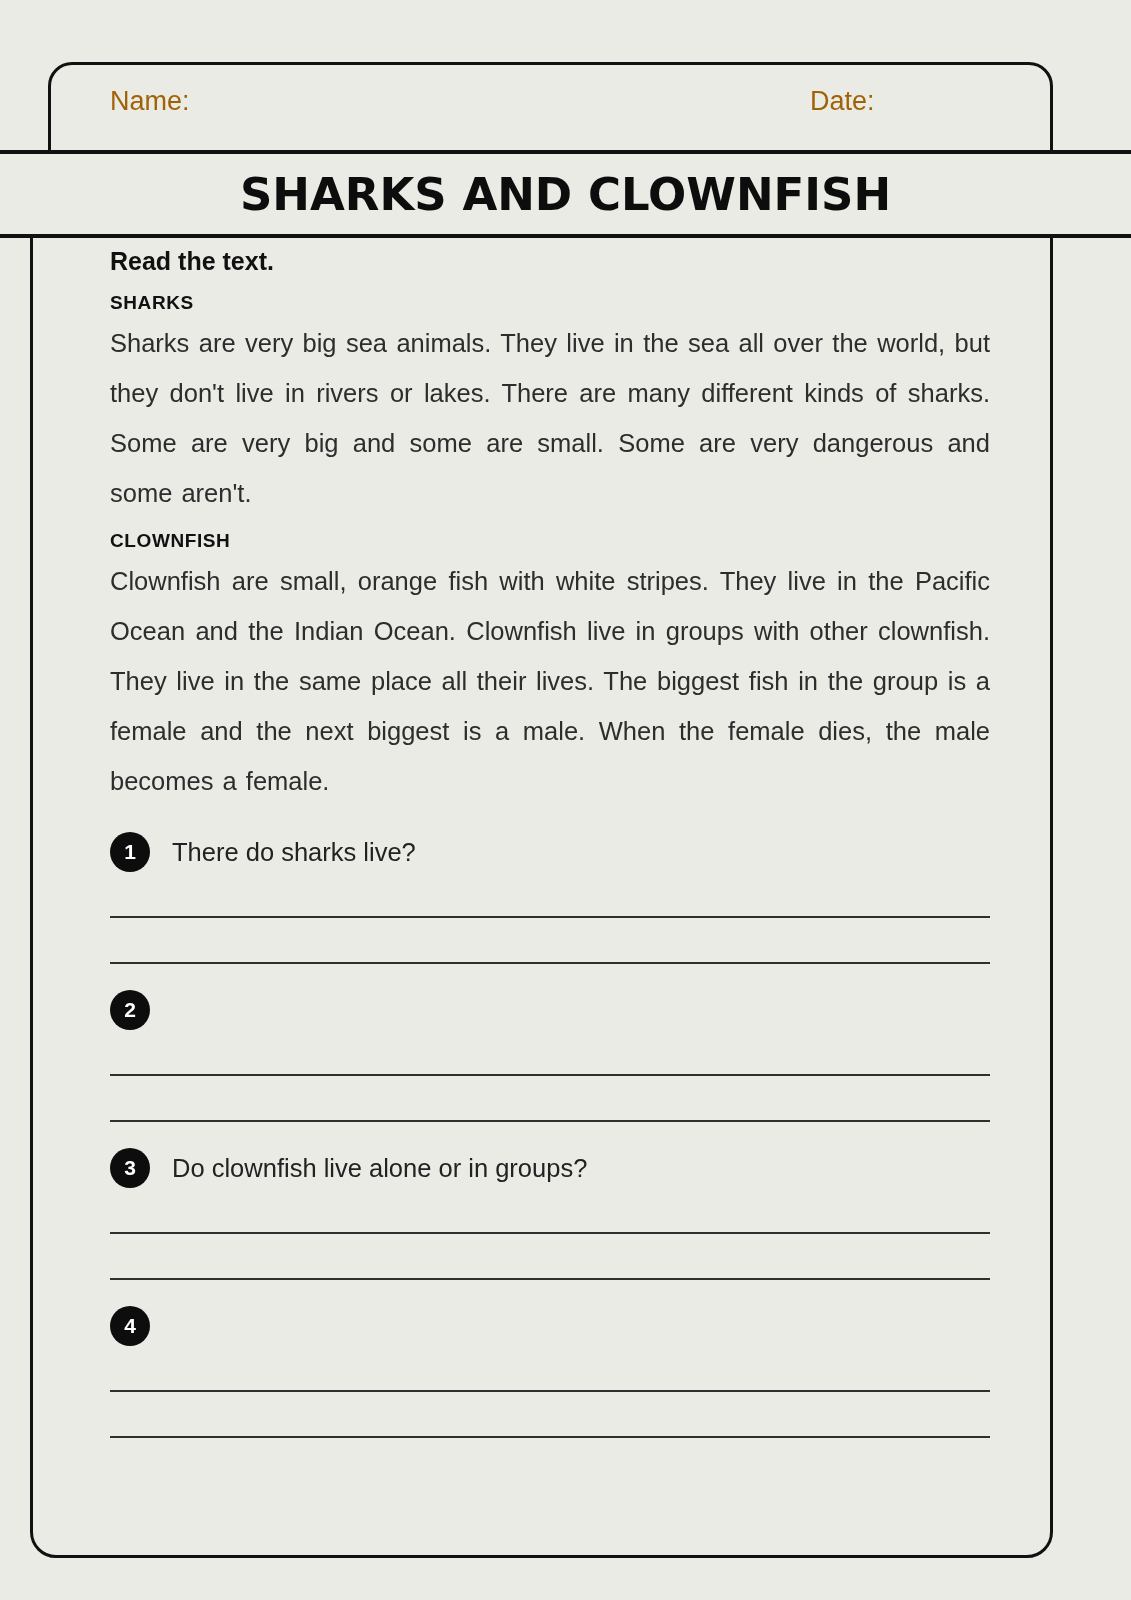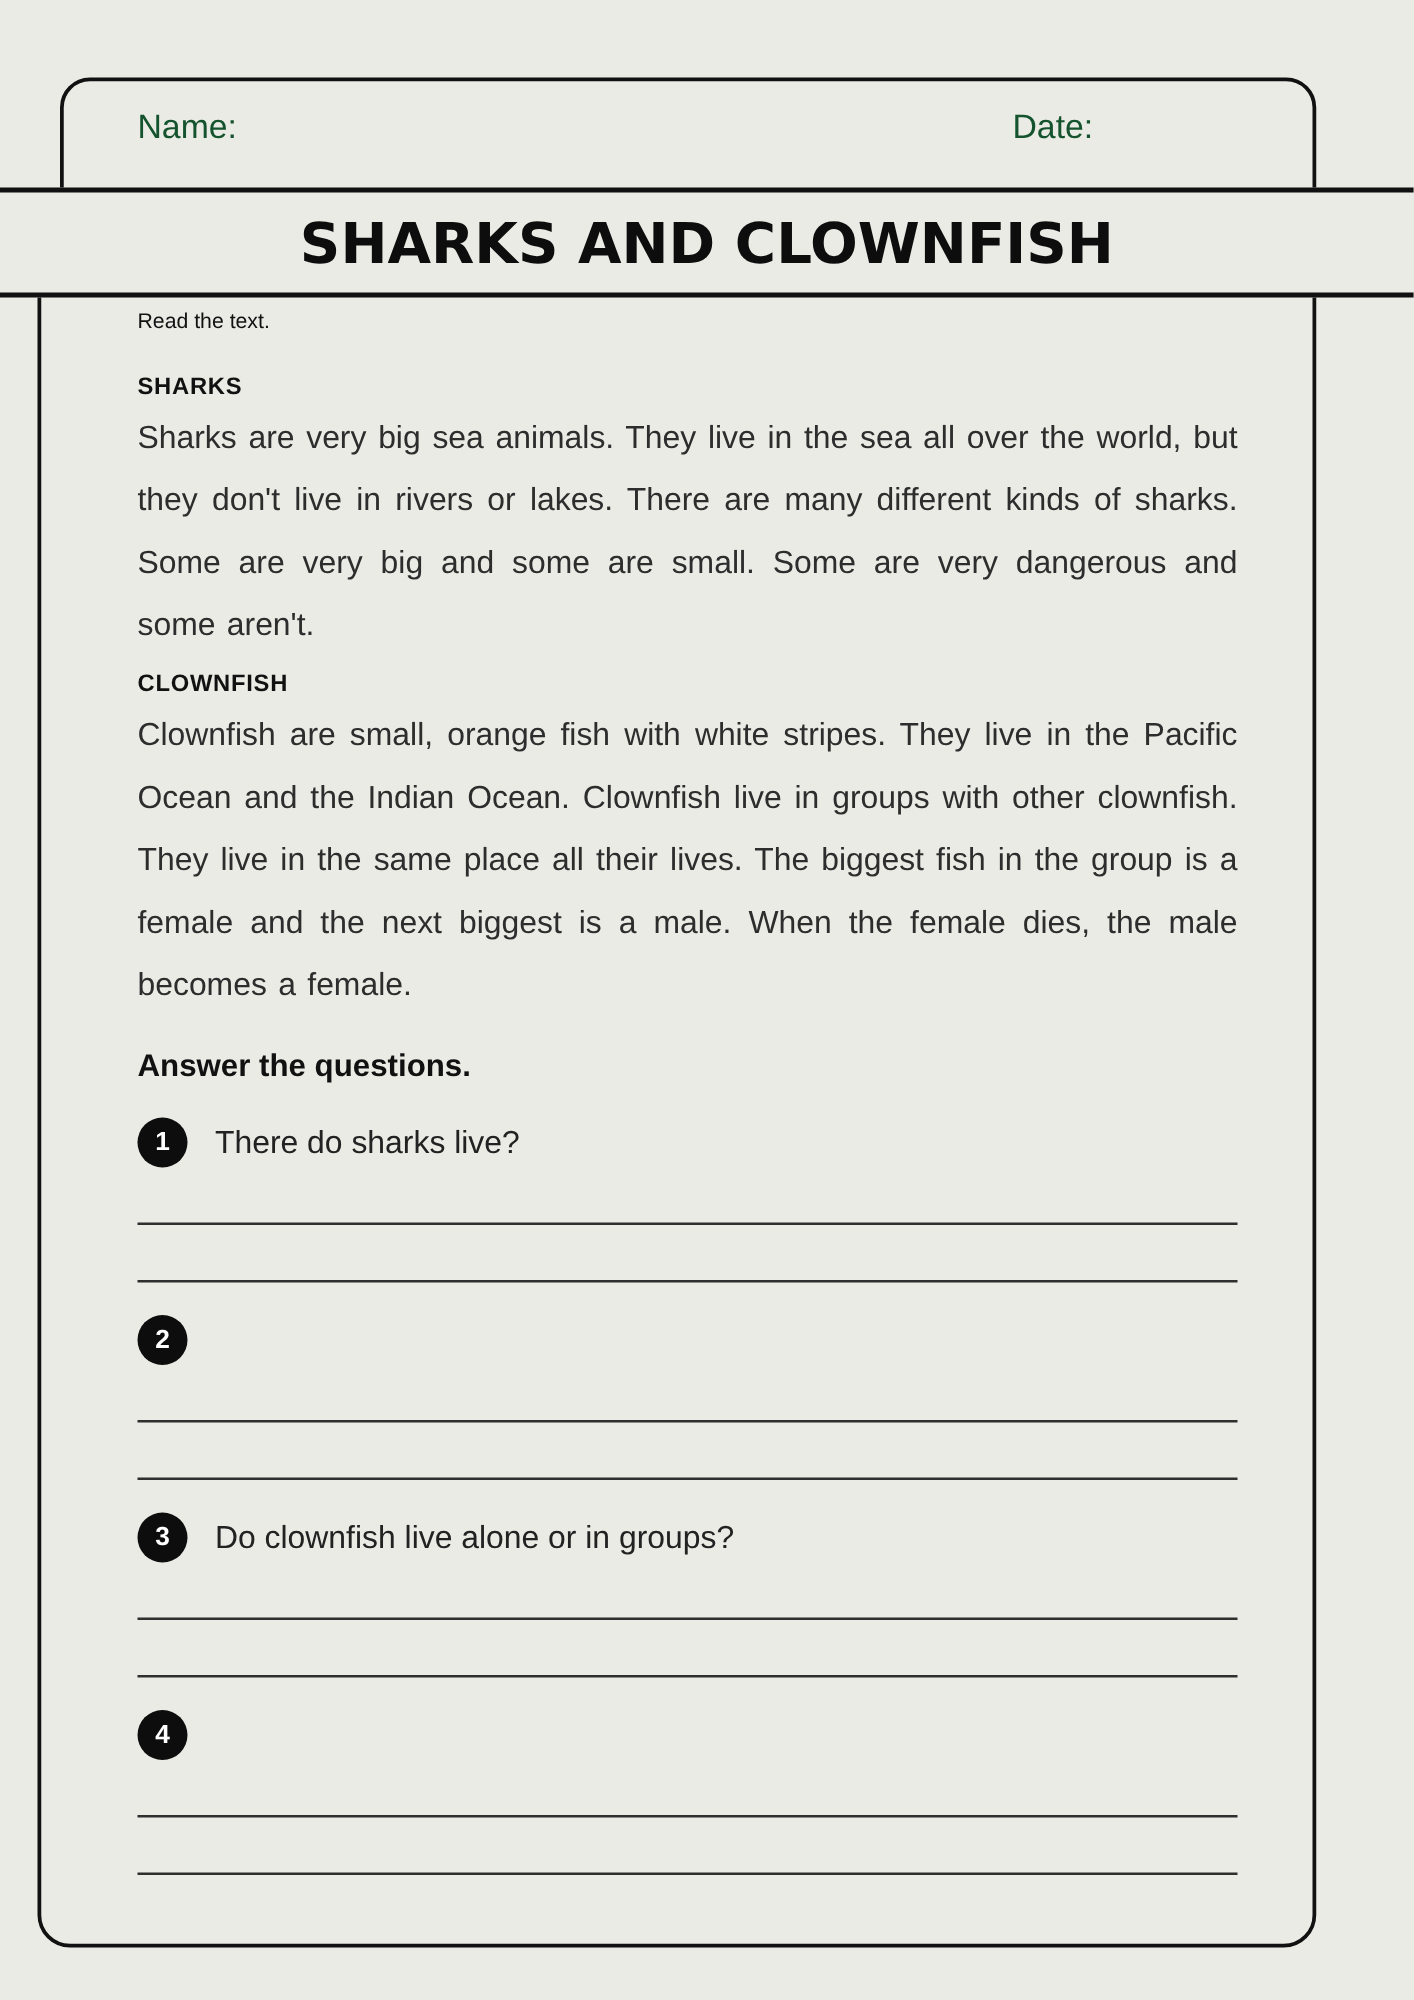--- a/index.html
+++ b/index.html
@@ -19,21 +19,21 @@
     width:1005px; height:112px;
     border:3px solid #111;
     border-radius:24px;
     background:#e9ebe4;
     z-index:1;
   }
   .nd-label {
     position:absolute;
     top:86px;
     font-size:27px;
-    color:#14532d;
+    color:#a16207;
     z-index:2;
   }
   .nd-name { left:110px; }
   .nd-date { left:810px; }
 
   
   .title-band {
     position:absolute;
     left:0; top:150px;
     width:1131px; height:88px;
@@ -65,24 +65,24 @@
     z-index:2;
   }
   .content {
     position:absolute;
     left:0; top:58px;
     width:100%;
     padding:26px 60px 0 77px;
   }
 
   .instruction {
-    font-size:17px;
-    font-weight:normal;
+    font-size:25px;
+    font-weight:bold;
     color:#111;
-    margin-bottom:32px;
+    margin-bottom:16px;
   }
   .section-heading {
     font-size:19px;
     font-weight:bold;
     letter-spacing:0.6px;
     color:#111;
     margin:12px 0 4px 0;
   }
   .paragraph {
     font-size:25.5px;
@@ -137,21 +137,20 @@
   <div class="content">
 
     <div class="instruction">Read the text.</div>
 
     <div class="section-heading">SHARKS</div>
     <div class="paragraph">Sharks are very big sea animals. They live in the sea all over the world, but they don't live in rivers or lakes. There are many different kinds of sharks. Some are very big and some are small. Some are very dangerous and some aren't.</div>
 
     <div class="section-heading">CLOWNFISH</div>
     <div class="paragraph">Clownfish are small, orange fish with white stripes. They live in the Pacific Ocean and the Indian Ocean. Clownfish live in groups with other clownfish. They live in the same place all their lives. The biggest fish in the group is a female and the next biggest is a male. When the female dies, the male becomes a female.</div>
 
-    <div class="answer-instruction">Answer the questions.</div>
 
     <div class="question-block">
       <div class="question-row">
         <div class="num-circle">1</div>
         <div class="q-text">There do sharks live?</div>
       </div>
       <div class="answer-line"></div>
       <div class="answer-line"></div>
     </div>
 

